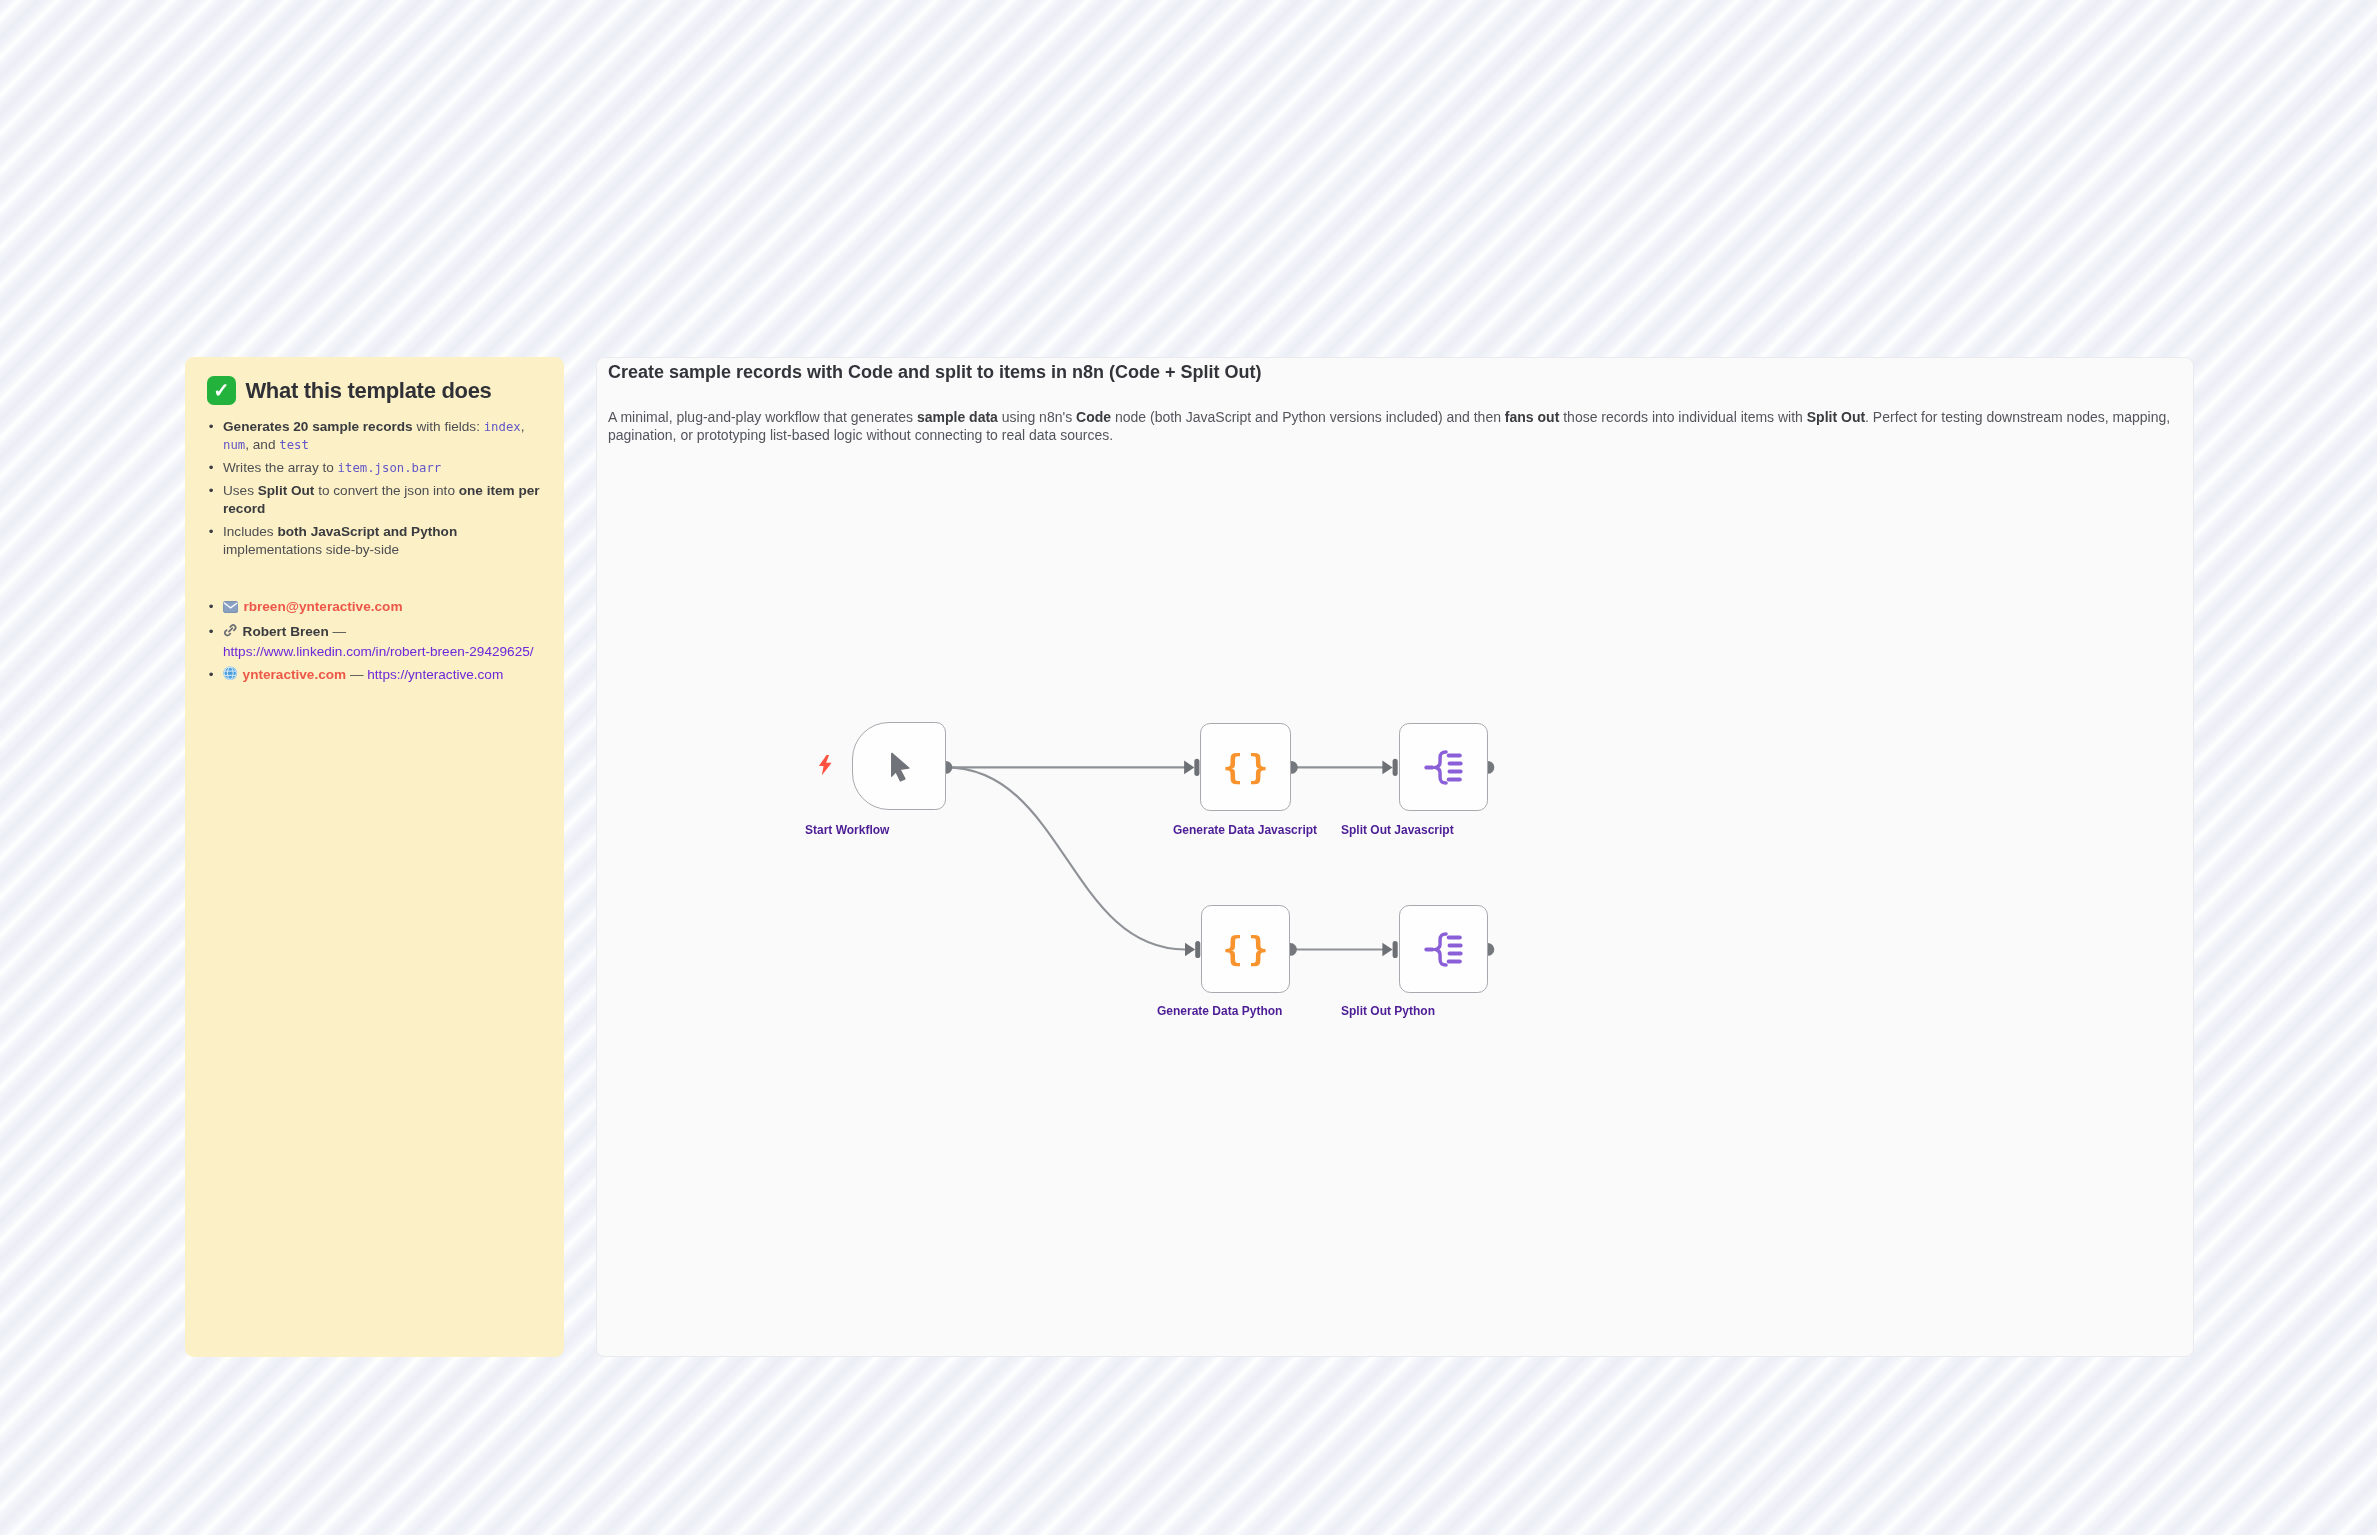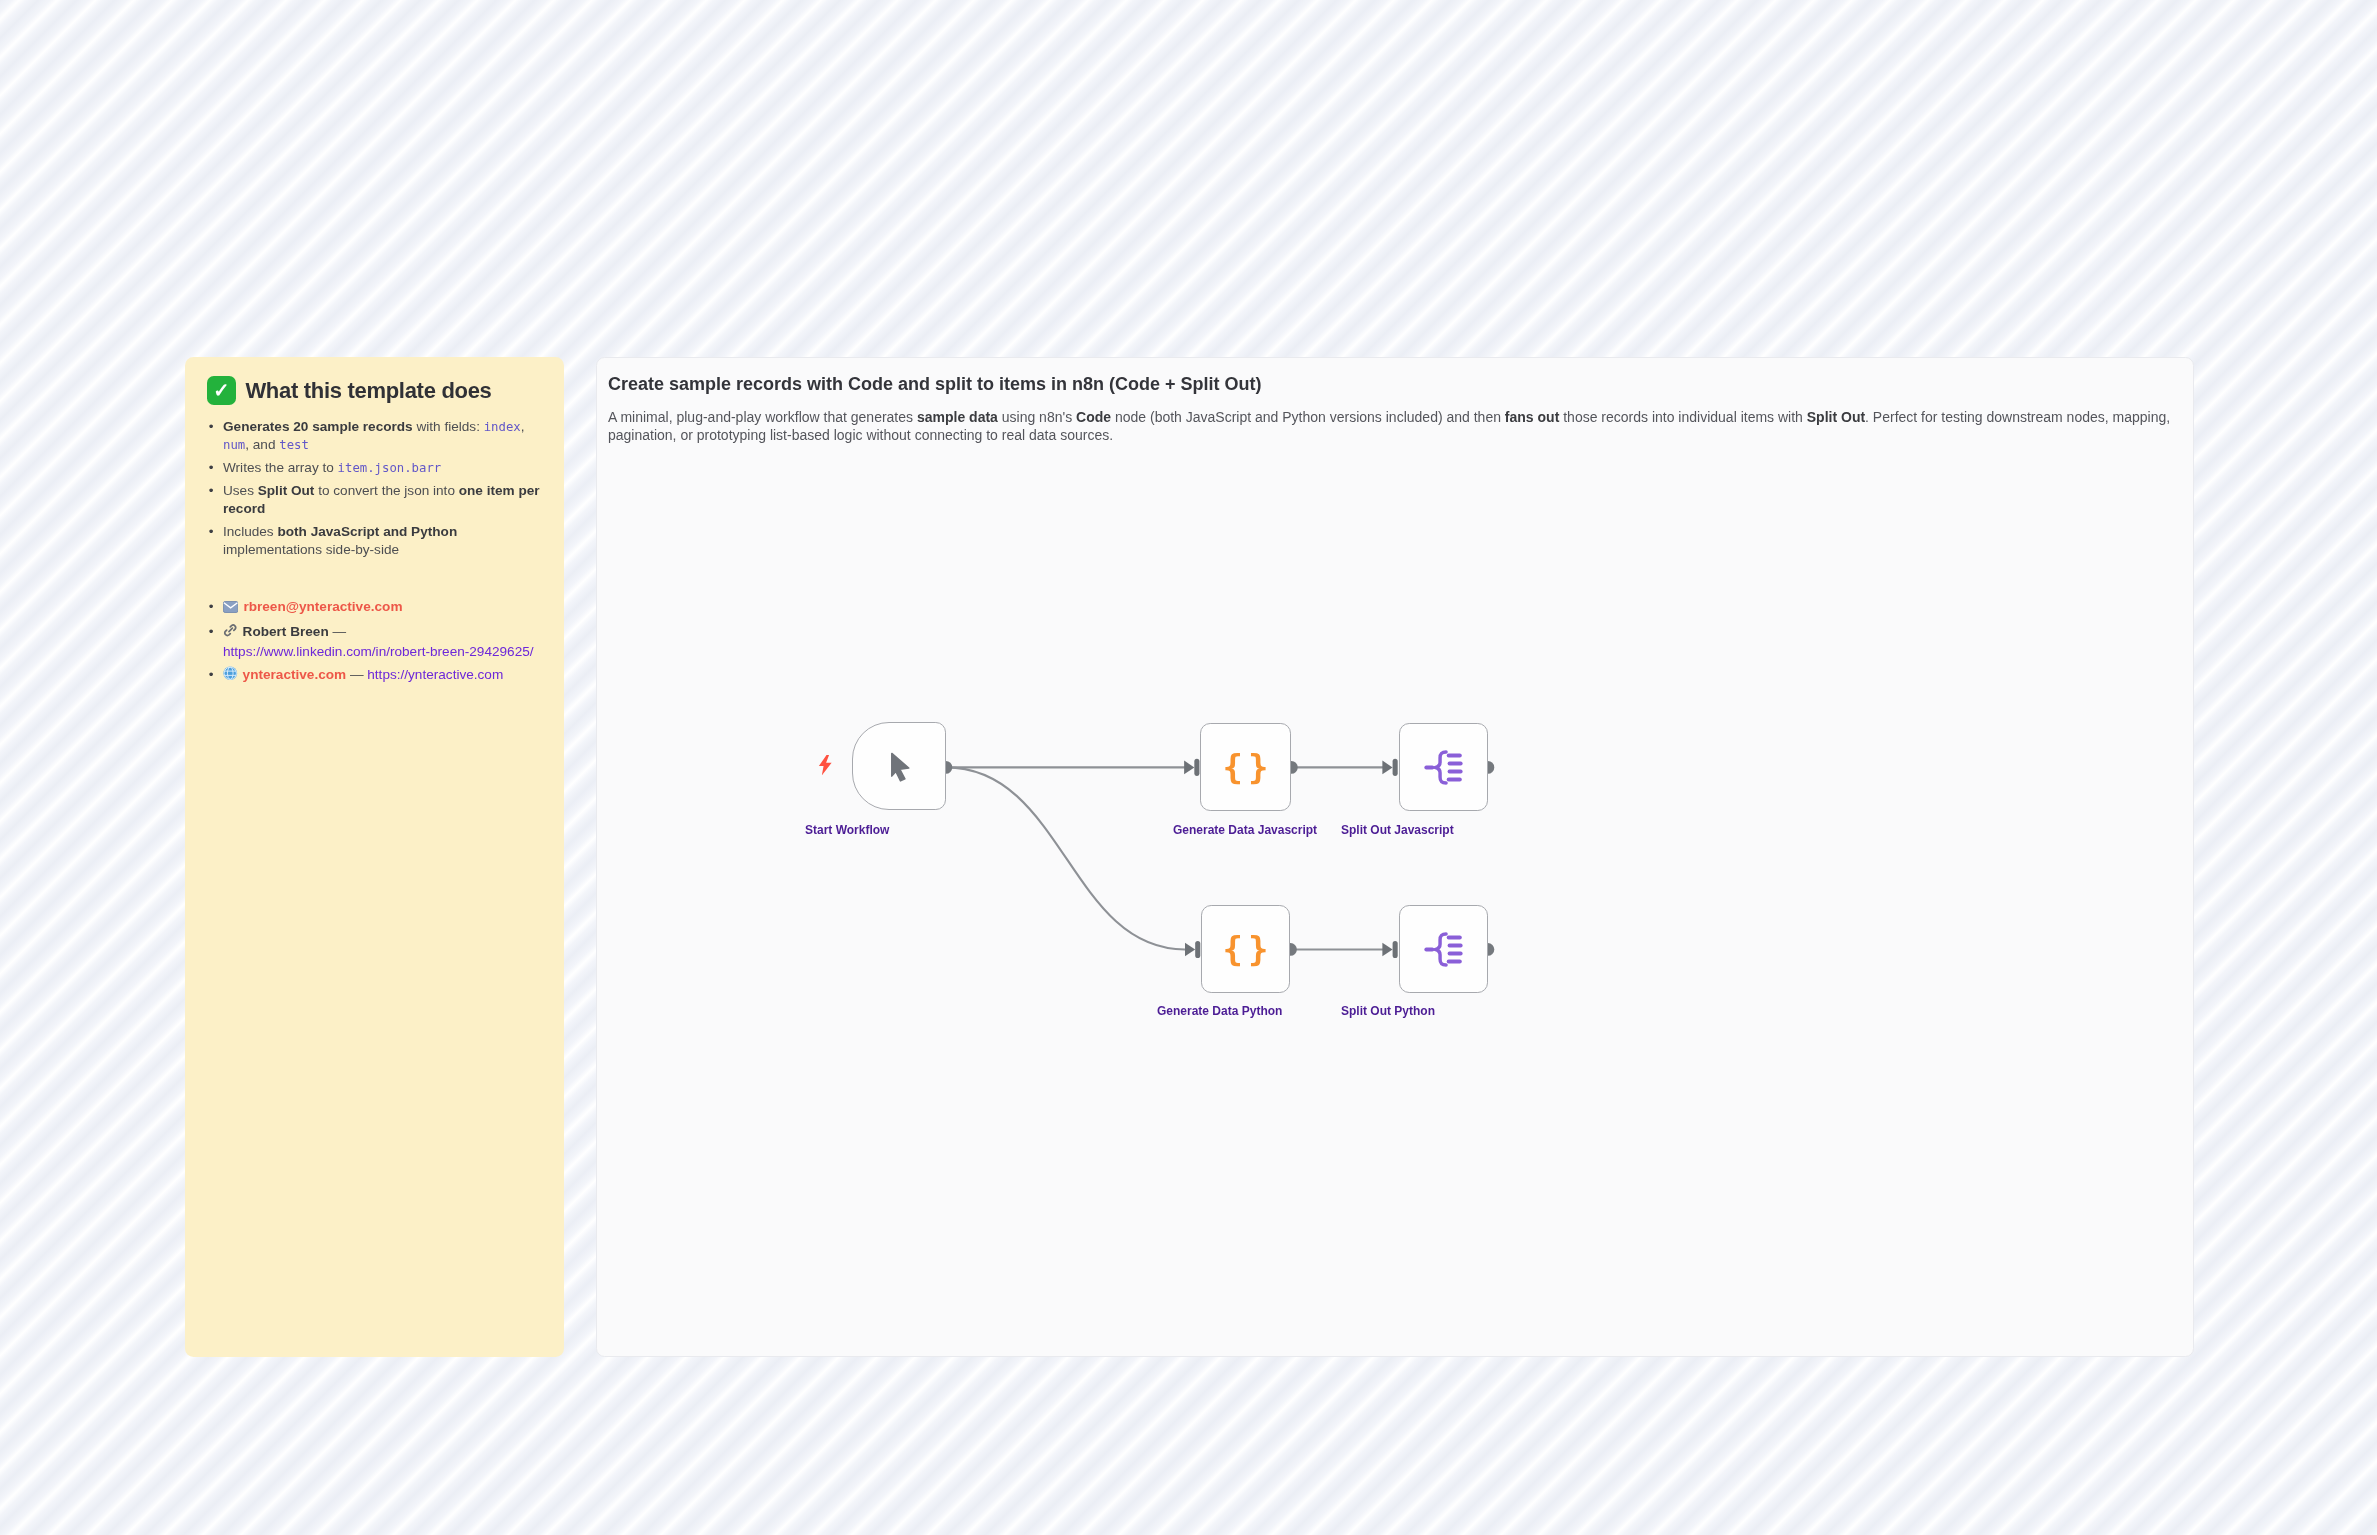--- a/index.html
+++ b/index.html
@@ -34,21 +34,21 @@
   .dark-bold { color:#3a3b3f; font-weight:bold; }
   .dash-sep  { color:#4d4e52; }
   .link { color:#6d28d9; overflow-wrap:break-word; }
   .contact-icon { display:inline-block; vertical-align:-1.7px; margin-right:5.1px; }
 
   
   .panel {
     position:absolute; left:596px; top:357px; width:1598px; height:1000px;
     background:#fafafb; border:0.9px solid #e9eaee; border-radius:8.5px;
   }
-  .panel-title { position:absolute; left:11px; top:16px; font-size:18px; font-weight:bold; color:#33343a; }
+  .panel-title { position:absolute; left:11px; top:4px; font-size:18px; font-weight:bold; color:#33343a; }
   .panel-desc  { position:absolute; left:11px; top:50px; width:1579px; font-size:14px; line-height:18px; color:#54555b; }
 
   .conn-layer { position:absolute; left:0; top:0; width:1598px; height:1000px; pointer-events:none; }
 
   .node {
     position:absolute; width:91px; height:88px;
     background:#fefefe; border:1.7px solid #a7a9ae; border-radius:10.2px;
     display:flex; align-items:center; justify-content:center;
   }
   .node.trigger { width:94px; border-radius:37px 10.2px 10.2px 37px; }

